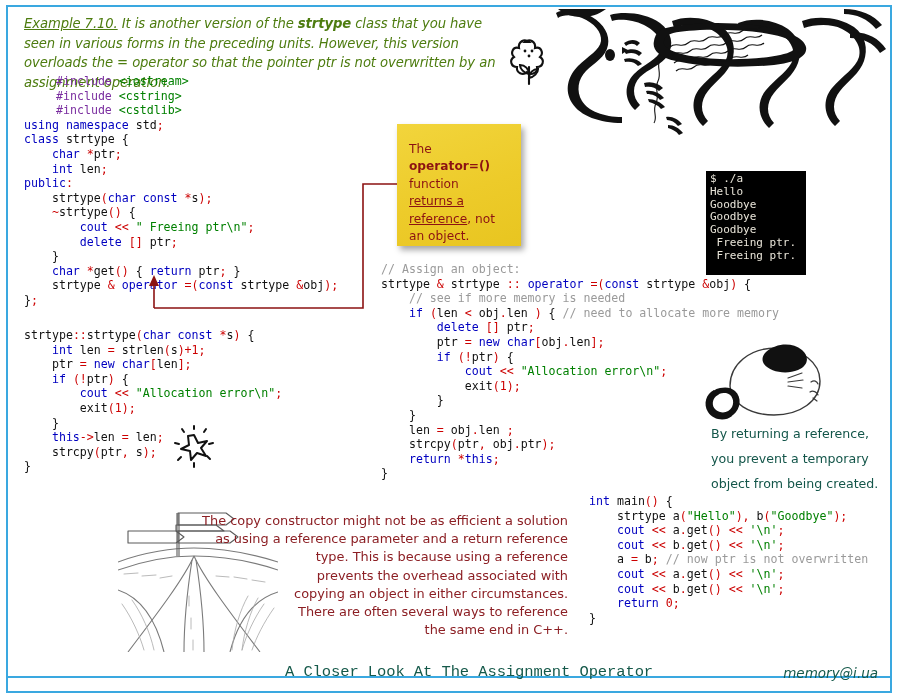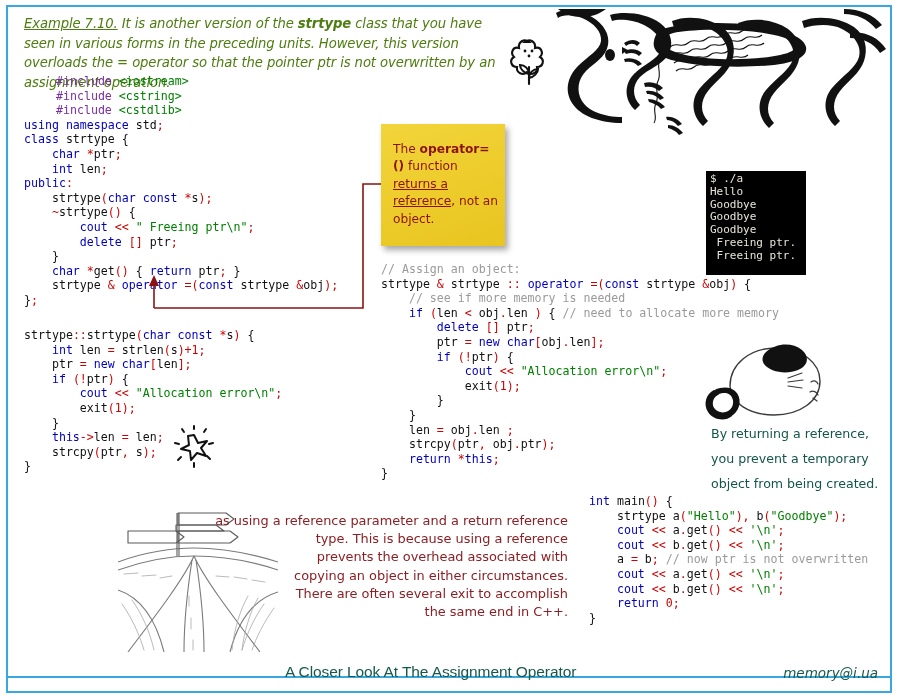--- a/index.html
+++ b/index.html
@@ -67,27 +67,27 @@
   .blk  { color: #111111; }
 
   #code-class    { left: 24px; top: 74px; }
   #code-ctor     { left: 24px; top: 328px; }
   #code-operator { left: 381px; top: 262px; }
   #code-main     { left: 589px; top: 494px; }
 
   
   .sticky {
     position: absolute;
-    left: 381px; top: 124px;
+    left: 397px; top: 124px;
     width: 124px;
     height: 122px;
     background: linear-gradient(160deg,#f2d53c 0%, #edcb2a 55%, #e8c520 100%);
     box-shadow: 3px 4px 6px rgba(0,0,0,0.35);
     box-sizing: border-box;
-    padding: 17px 6px 0 12px;
+    padding: 17px 24px 0 12px;
     font-family: "DejaVu Sans", sans-serif;
     font-size: 12.2px;
     line-height: 17.4px;
     color: #8c1212;
   }
   .sticky b { font-weight: bold; }
   .sticky u { text-decoration: underline; }
 
   
   .connector {
@@ -142,21 +142,21 @@
   .footer-rule {
     position: absolute;
     left: 8px; top: 676px;
     width: 884px;
     height: 2px;
     background: #3aa8e0;
   }
   .footer-title {
     position: absolute;
     left: 285px; top: 663px;
-    font-family: Liberation Sans, sans-serif;
+    font-family: Liberation Mono, monospace;
     font-size: 15.5px;
     color: #15594a;
     letter-spacing: -0.1px;
   }
   .footer-mail {
     position: absolute;
     right: 22px; top: 665px;
     font-family: "DejaVu Sans", sans-serif;
     font-style: italic;
     font-size: 13.5px;
@@ -362,25 +362,26 @@
       <path d="M14 100 c10 14 18 32 22 50"></path>
       <path d="M4 104 c10 14 18 32 22 46"></path>
       <path d="M146 104 c-10 14 -18 32 -22 46"></path>
       <path d="M156 108 c-10 14 -18 30 -22 42"></path>
       <path d="M130 96 c-8 14 -14 34 -16 54"></path>
       <path d="M140 98 c-8 14 -14 34 -16 52"></path>
     </g>
   </svg>
 
   <div class="note-maroon">
+      <span class="l1">The copy constructor might not be as efficient a solution</span>
       <span class="l1">as using a reference parameter and a return reference</span>
       <span class="l1">type. This is because using a reference</span>
       <span class="l1">prevents the overhead associated with</span>
       <span class="l1">copying an object in either circumstances.</span>
-      <span class="l1">There are often several exit to accomplish</span>
+      <span class="l1">There are often several ways to reference</span>
       <span class="l1">the same end in C++.</span>
     </div>
 
   <div class="code" id="code-main"><span class="kw">int</span> <span class="id">main</span><span class="pun">()</span> <span class="blk">{</span>
     <span class="id">strtype</span> <span class="id">a</span><span class="pun">(</span><span class="str">"Hello"</span><span class="pun">),</span> <span class="id">b</span><span class="pun">(</span><span class="str">"Goodbye"</span><span class="pun">);</span>
     <span class="kw">cout</span> <span class="pun">&lt;&lt;</span> <span class="id">a</span><span class="pun">.</span><span class="id">get</span><span class="pun">()</span> <span class="pun">&lt;&lt;</span> <span class="str">'\n'</span><span class="pun">;</span>
     <span class="kw">cout</span> <span class="pun">&lt;&lt;</span> <span class="id">b</span><span class="pun">.</span><span class="id">get</span><span class="pun">()</span> <span class="pun">&lt;&lt;</span> <span class="str">'\n'</span><span class="pun">;</span>
     <span class="id">a</span> <span class="pun">=</span> <span class="id">b</span><span class="pun">;</span> <span class="cmt">// now ptr is not overwritten</span>
     <span class="kw">cout</span> <span class="pun">&lt;&lt;</span> <span class="id">a</span><span class="pun">.</span><span class="id">get</span><span class="pun">()</span> <span class="pun">&lt;&lt;</span> <span class="str">'\n'</span><span class="pun">;</span>
     <span class="kw">cout</span> <span class="pun">&lt;&lt;</span> <span class="id">b</span><span class="pun">.</span><span class="id">get</span><span class="pun">()</span> <span class="pun">&lt;&lt;</span> <span class="str">'\n'</span><span class="pun">;</span>

